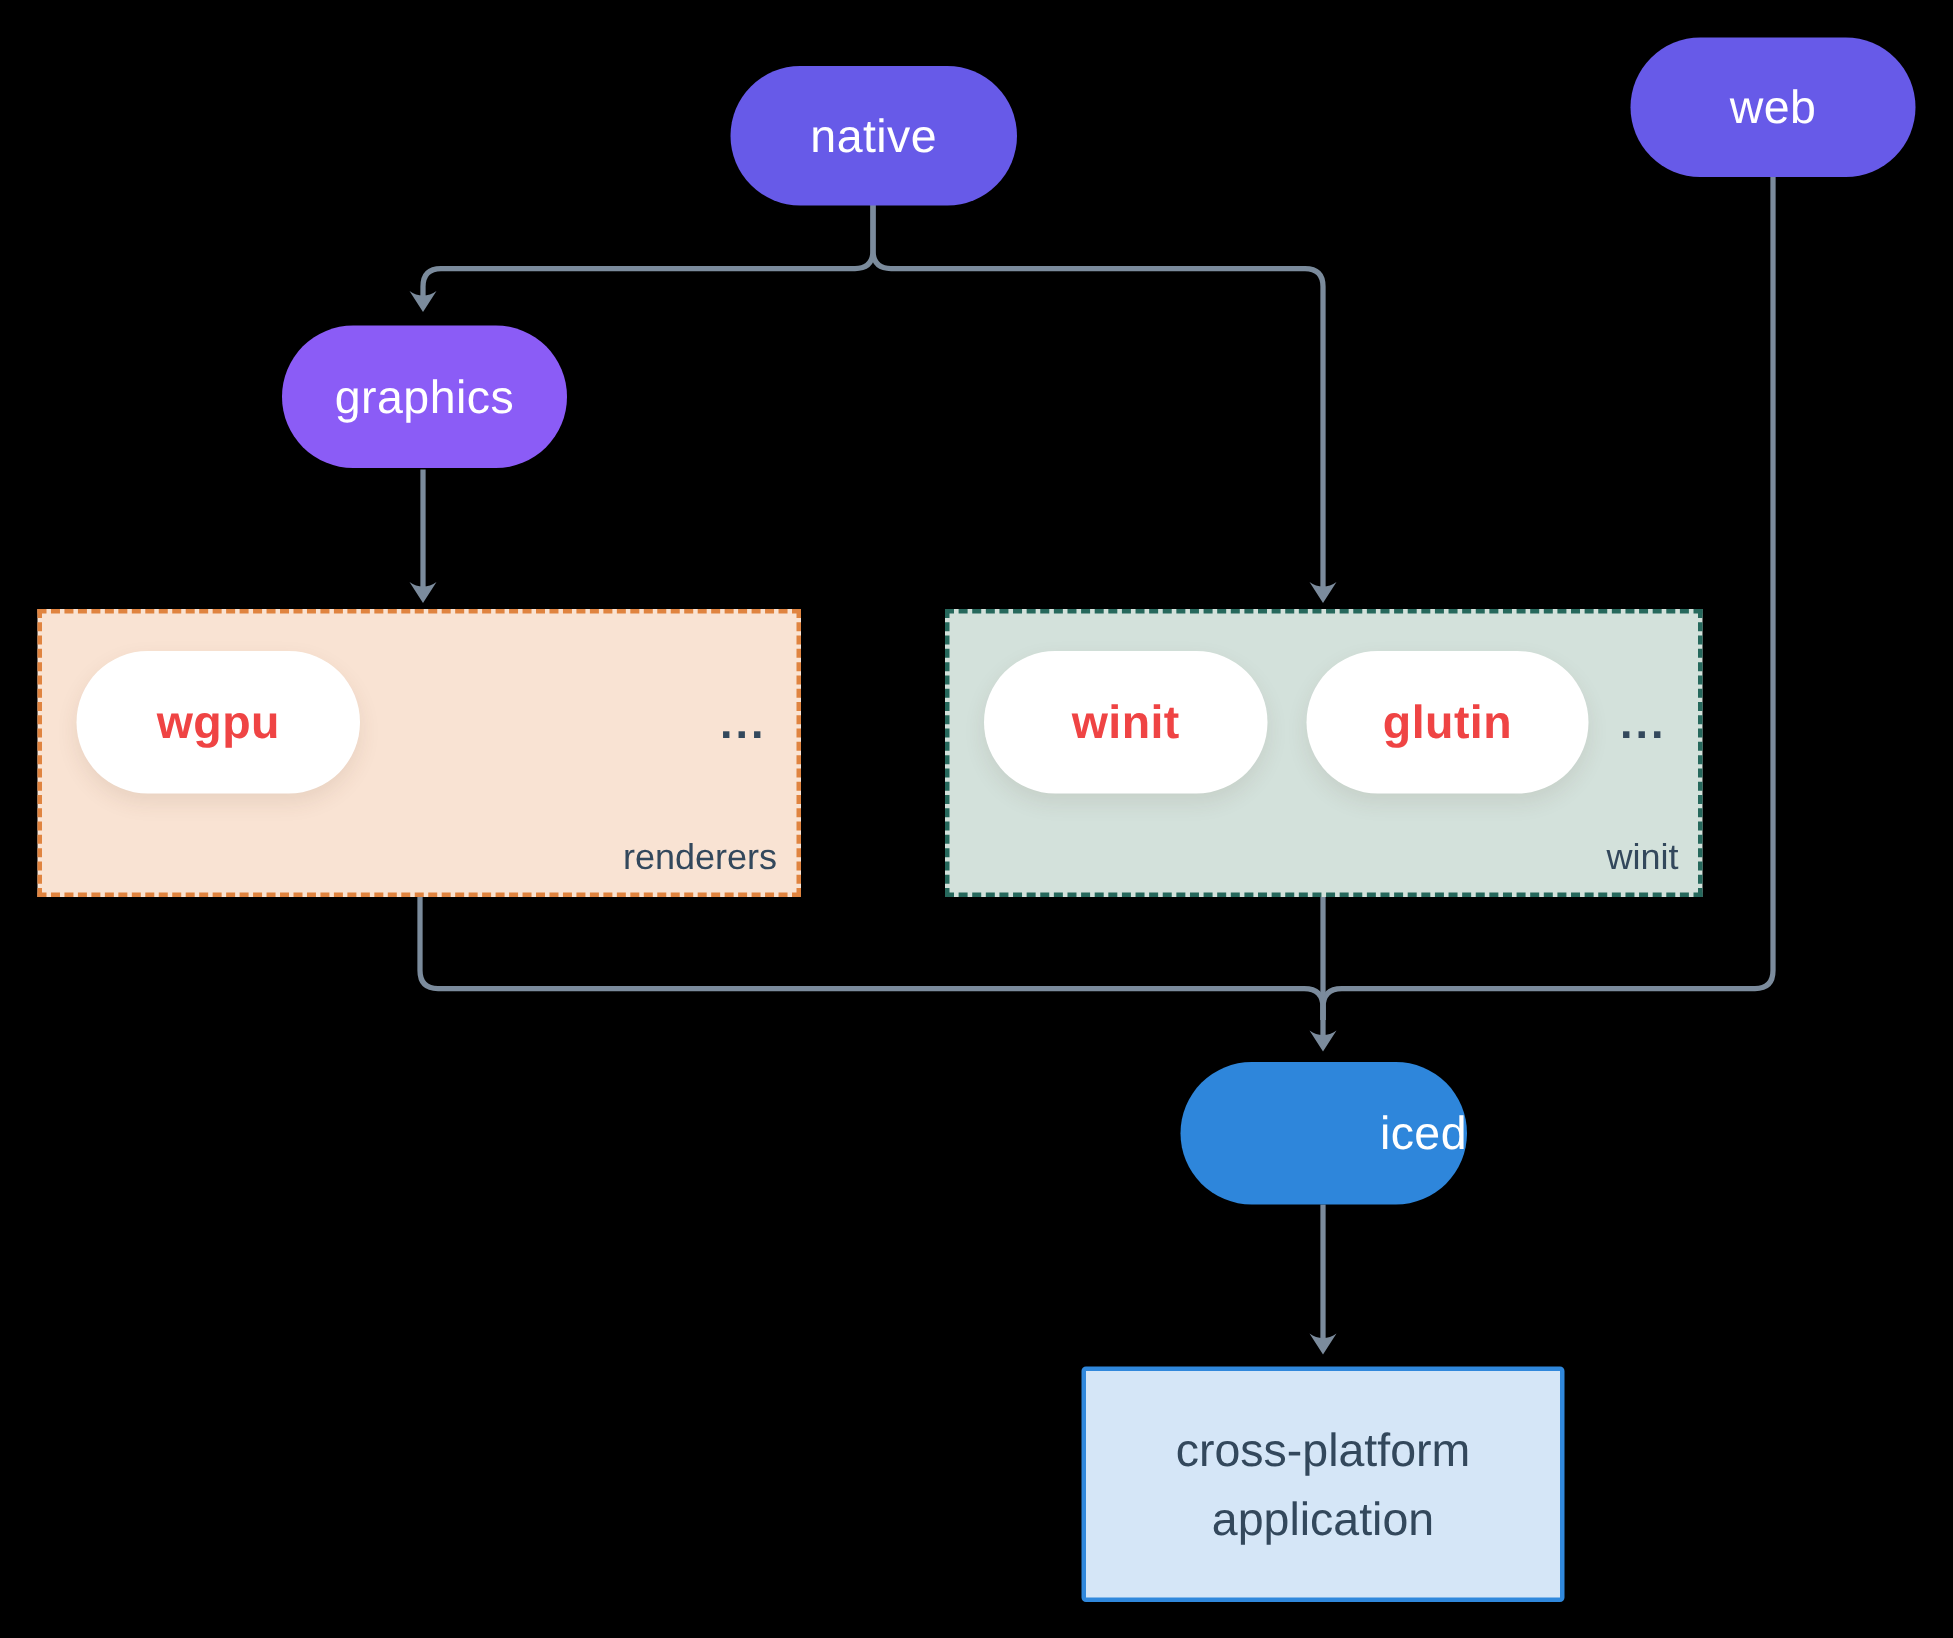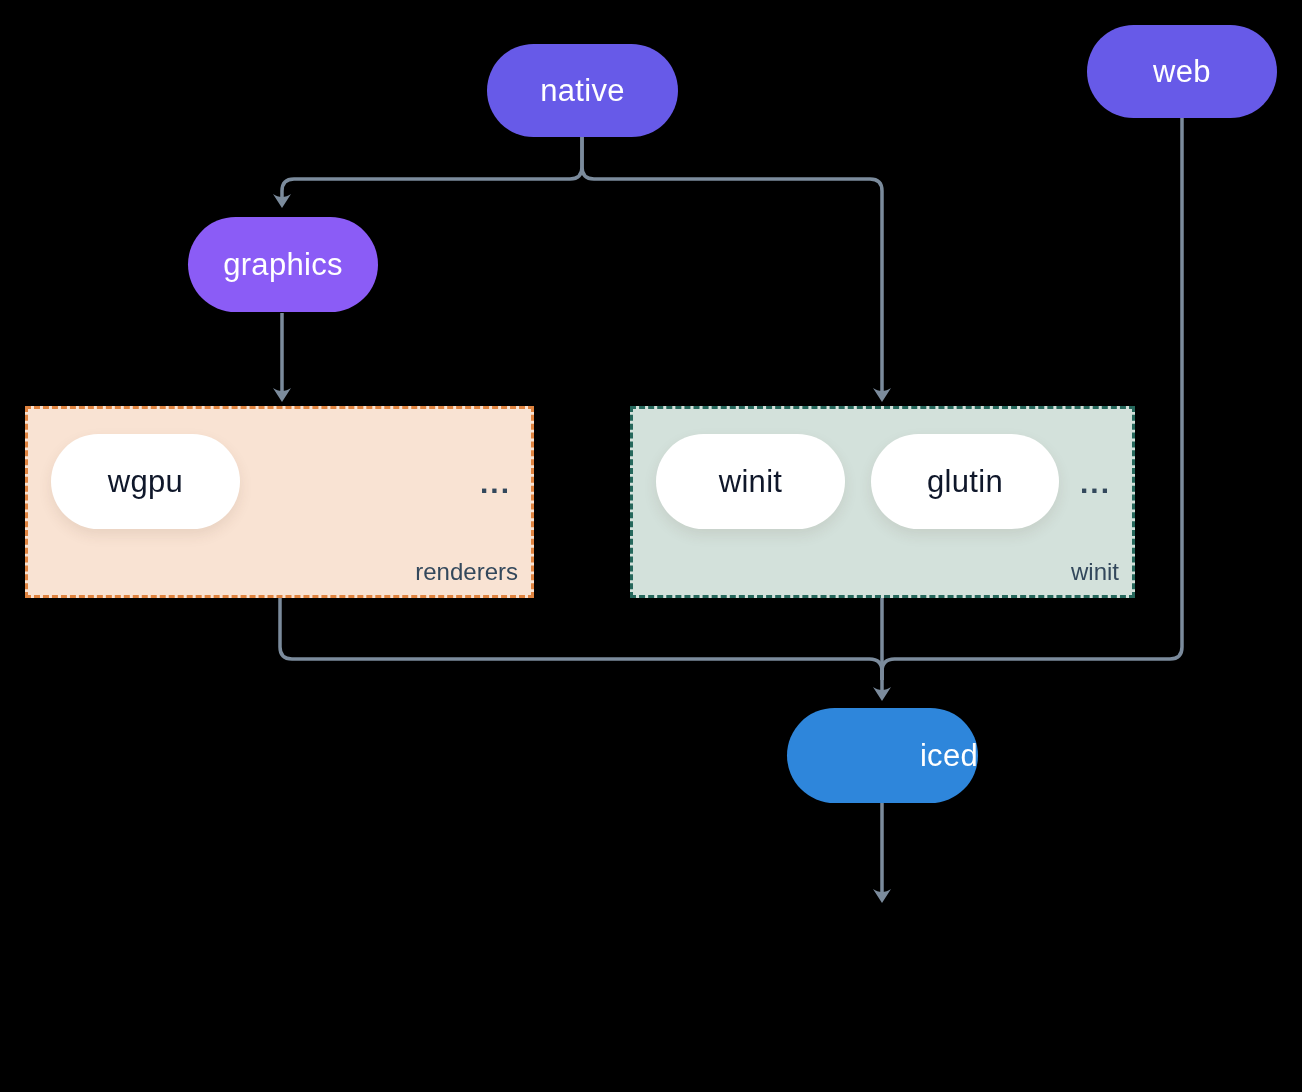--- a/index.html
+++ b/index.html
@@ -28,22 +28,23 @@
 
   .group{
     position:absolute;
     top:406px;height:186px;
     border:3px dashed;
   }
   .group-renderers{ left:25px;  width:503px; background:#f9e3d3; border-color:#e08440; }
   .group-shells   { left:630px; width:499px; background:#d3e1db; border-color:#26685c; }
 
   .pill-white{
-    background:#fff;color:#0f172a;
+    background:#fff;color:#ef4444;
     box-shadow:0 6px 14px rgba(90,60,40,.10);
+    font-weight:bold;
   }
   .g-pill-1{ left:23px;  top:25px; width:189px; height:95px; }
   .g-pill-2{ left:238px; top:25px; width:188px; height:95px; }
   .ellipsis{
     position:absolute; top:26px; height:95px; width:45px;
     display:flex;align-items:center;justify-content:center;
     color:#33485c;font-size:30px;font-weight:bold;letter-spacing:2px;
   }
   .ellipsis-renderers{ left:445px; }
   .ellipsis-shells   { left:440px; }
@@ -112,14 +113,18 @@
       <span>glutin</span>
     </div>
     <div class="ellipsis ellipsis-shells">...</div>
     <div class="group-label">winit</div>
   </div>
 
   <div class="pill pill-iced">
     <span>iced</span>
   </div>
 
+  <div class="app-box">
+    <span>cross-platform</span>
+    <span>application</span>
+  </div>
 
 </div>
 
 </body></html>

